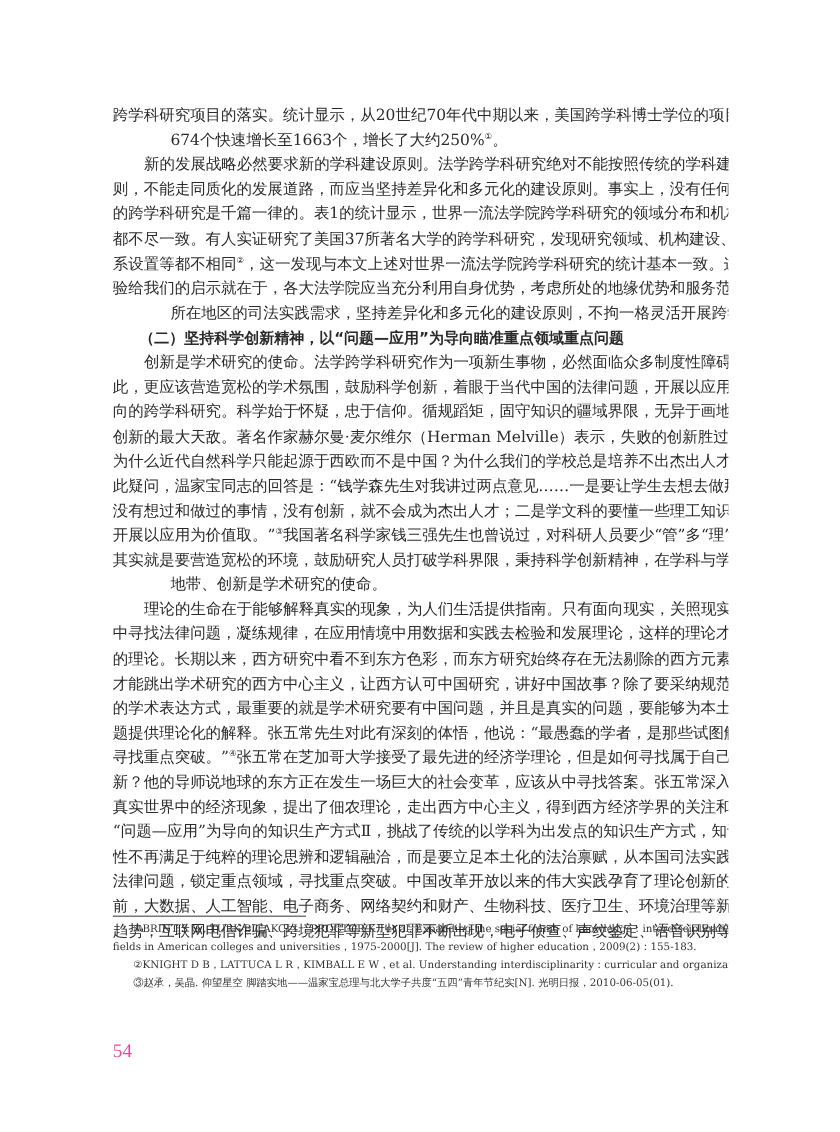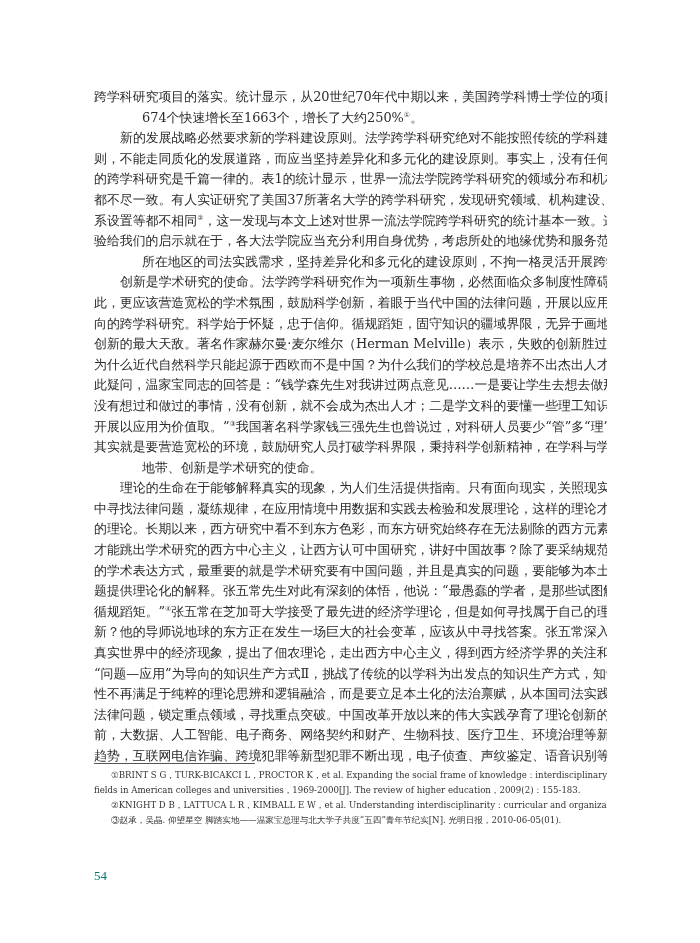--- a/index.html
+++ b/index.html
@@ -12,64 +12,65 @@
   .indent { padding-left:26px; }
   .heading { font-family:"DejaVu Sans","Liberation Sans",sans-serif; font-weight:bold;
              font-size:12.5px; text-align-last:left; padding-left:22px; }
   sup { font-size:7px; line-height:0; vertical-align:5px; }
   .divider { position:absolute; left:94px; top:763px; width:161px; height:1px; background:#555; }
   .footnotes { position:absolute; left:94px; top:768px; width:513px; }
   .fn { font-size:8.6px; line-height:15px; height:15px; white-space:nowrap; overflow:hidden;
         text-align:justify; text-align-last:justify; color:#333; }
   .fn.ind { padding-left:17px; }
   .fn.last { text-align-last:left; }
-  .pagenum { position:absolute; left:94px; top:868px; font-size:13px; color:#0f766e;
+  .pagenum { position:absolute; left:94px; top:868px; font-size:16px; color:#ec4899;
              font-family:"Liberation Serif",serif; }
 </style>
 </head>
 <body>
 
 <div class="page">
   <div class="line">跨学科研究项目的落实。统计显示，从20世纪70年代中期以来，美国跨学科博士学位的项目总数从</div>
   <div class="line last"><span>674个快速增长至1663个，增长了大约250%</span><sup>①</sup><span>。</span></div>
   <div class="line indent">新的发展战略必然要求新的学科建设原则。法学跨学科研究绝对不能按照传统的学科建设原</div>
   <div class="line">则，不能走同质化的发展道路，而应当坚持差异化和多元化的建设原则。事实上，没有任何一个国家</div>
   <div class="line">的跨学科研究是千篇一律的。表1的统计显示，世界一流法学院跨学科研究的领域分布和机构设置</div>
   <div class="line">都不尽一致。有人实证研究了美国37所著名大学的跨学科研究，发现研究领域、机构建设、课程体</div>
   <div class="line"><span>系设置等都不相同</span><sup>②</sup><span>，这一发现与本文上述对世界一流法学院跨学科研究的统计基本一致。这些经</span></div>
   <div class="line">验给我们的启示就在于，各大法学院应当充分利用自身优势，考虑所处的地缘优势和服务范围，以及</div>
   <div class="line last">所在地区的司法实践需求，坚持差异化和多元化的建设原则，不拘一格灵活开展跨学科研究。</div>
+  <div class="line heading">（二）坚持科学创新精神，以“问题—应用”为导向瞄准重点领域重点问题</div>
   <div class="line indent">创新是学术研究的使命。法学跨学科研究作为一项新生事物，必然面临众多制度性障碍。因</div>
   <div class="line">此，更应该营造宽松的学术氛围，鼓励科学创新，着眼于当代中国的法律问题，开展以应用为价值取</div>
   <div class="line">向的跨学科研究。科学始于怀疑，忠于信仰。循规蹈矩，固守知识的疆域界限，无异于画地为牢，是</div>
   <div class="line">创新的最大天敌。著名作家赫尔曼·麦尔维尔（Herman Melville）表示，失败的创新胜过成功的模仿。</div>
   <div class="line">为什么近代自然科学只能起源于西欧而不是中国？为什么我们的学校总是培养不出杰出人才？对</div>
   <div class="line">此疑问，温家宝同志的回答是：“钱学森先生对我讲过两点意见……一是要让学生去想去做那些前人</div>
   <div class="line">没有想过和做过的事情，没有创新，就不会成为杰出人才；二是学文科的要懂一些理工知识，学理工</div>
   <div class="line"><span>开展以应用为价值取。”</span><sup>③</sup><span>我国著名科学家钱三强先生也曾说过，对科研人员要少“管”多“理”。说的</span></div>
   <div class="line">其实就是要营造宽松的环境，鼓励研究人员打破学科界限，秉持科学创新精神，在学科与学科的交叉</div>
   <div class="line last">地带、创新是学术研究的使命。</div>
   <div class="line indent">理论的生命在于能够解释真实的现象，为人们生活提供指南。只有面向现实，关照现实，从现实</div>
   <div class="line">中寻找法律问题，凝练规律，在应用情境中用数据和实践去检验和发展理论，这样的理论才是有价值</div>
   <div class="line">的理论。长期以来，西方研究中看不到东方色彩，而东方研究始终存在无法剔除的西方元素。如何</div>
   <div class="line">才能跳出学术研究的西方中心主义，让西方认可中国研究，讲好中国故事？除了要采纳规范的通行</div>
   <div class="line">的学术表达方式，最重要的就是学术研究要有中国问题，并且是真实的问题，要能够为本土的实践问</div>
   <div class="line">题提供理论化的解释。张五常先生对此有深刻的体悟，他说：“最愚蠢的学者，是那些试图解释没有</div>
-  <div class="line"><span>循规蹈矩。”</span><sup>④</sup><span>张五常在芝加哥大学接受了最先进的经济学理论，但是如何寻找属于自己的理论创</span></div>
+  <div class="line"><span>寻找重点突破。”</span><sup>④</sup><span>张五常在芝加哥大学接受了最先进的经济学理论，但是如何寻找属于自己的理论创</span></div>
   <div class="line">新？他的导师说地球的东方正在发生一场巨大的社会变革，应该从中寻找答案。张五常深入观察了</div>
   <div class="line">真实世界中的经济现象，提出了佃农理论，走出西方中心主义，得到西方经济学界的关注和认可。以</div>
   <div class="line">“问题—应用”为导向的知识生产方式Ⅱ，挑战了传统的以学科为出发点的知识生产方式，知识正当</div>
   <div class="line">性不再满足于纯粹的理论思辨和逻辑融洽，而是要立足本土化的法治禀赋，从本国司法实践中寻找</div>
   <div class="line">法律问题，锁定重点领域，寻找重点突破。中国改革开放以来的伟大实践孕育了理论创新的基础，当</div>
   <div class="line">前，大数据、人工智能、电子商务、网络契约和财产、生物科技、医疗卫生、环境治理等新技术成为发展</div>
   <div class="line">趋势，互联网电信诈骗、跨境犯罪等新型犯罪不断出现，电子侦查、声纹鉴定、语音识别等新侦查取证</div>
 </div>
 
 <div class="divider"></div>
 
 <div class="footnotes">
   <div class="fn ind">①BRINT S G，TURK-BICAKCI L，PROCTOR K，et al. Expanding the social frame of knowledge：interdisciplinary，degree-granting</div>
-  <div class="fn last">fields in American colleges and universities，1969-2000[J]. The review of higher education，2009(2)：155-183.</div>
+  <div class="fn last">fields in American colleges and universities，1975-2000[J]. The review of higher education，2009(2)：155-183.</div>
   <div class="fn ind">②KNIGHT D B，LATTUCA L R，KIMBALL E W，et al. Understanding interdisciplinarity：curricular and organizational features of un-</div>
   <div class="fn ind last">③赵承，吴晶. 仰望星空 脚踏实地——温家宝总理与北大学子共度“五四”青年节纪实[N]. 光明日报，2010-06-05(01).</div>
 </div>
 
 <div class="pagenum">54</div>
 
 </body></html>

